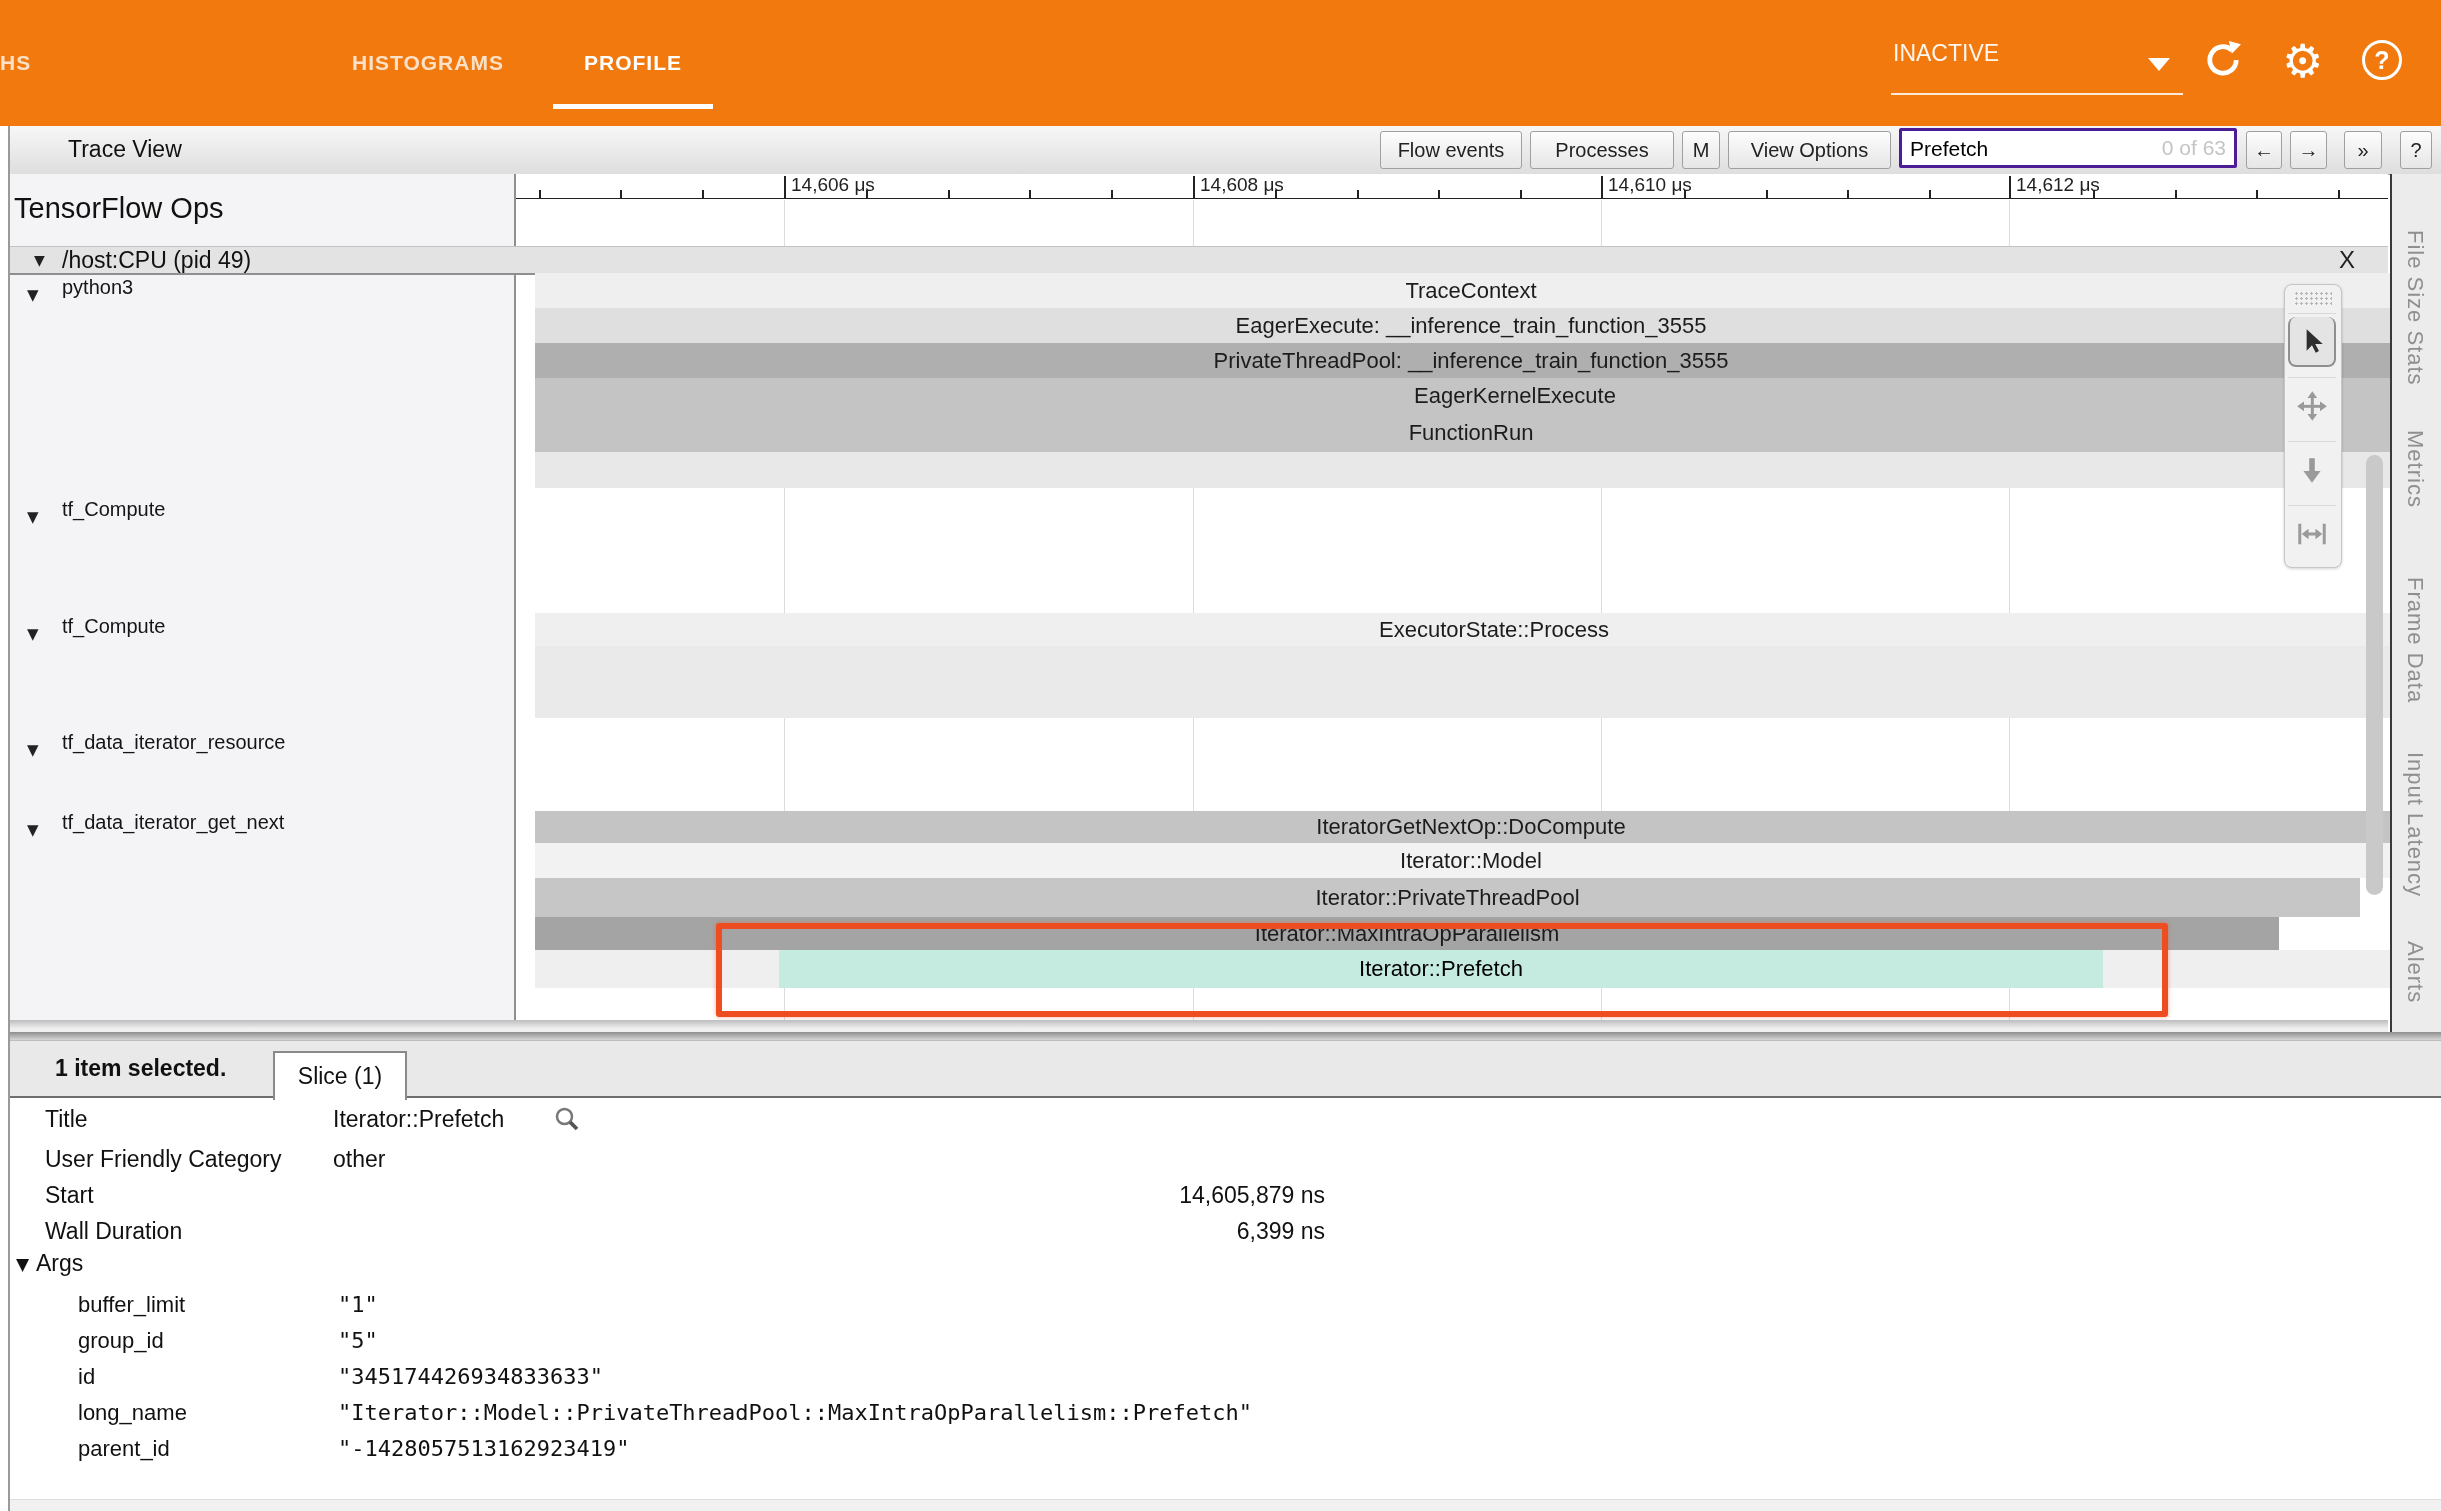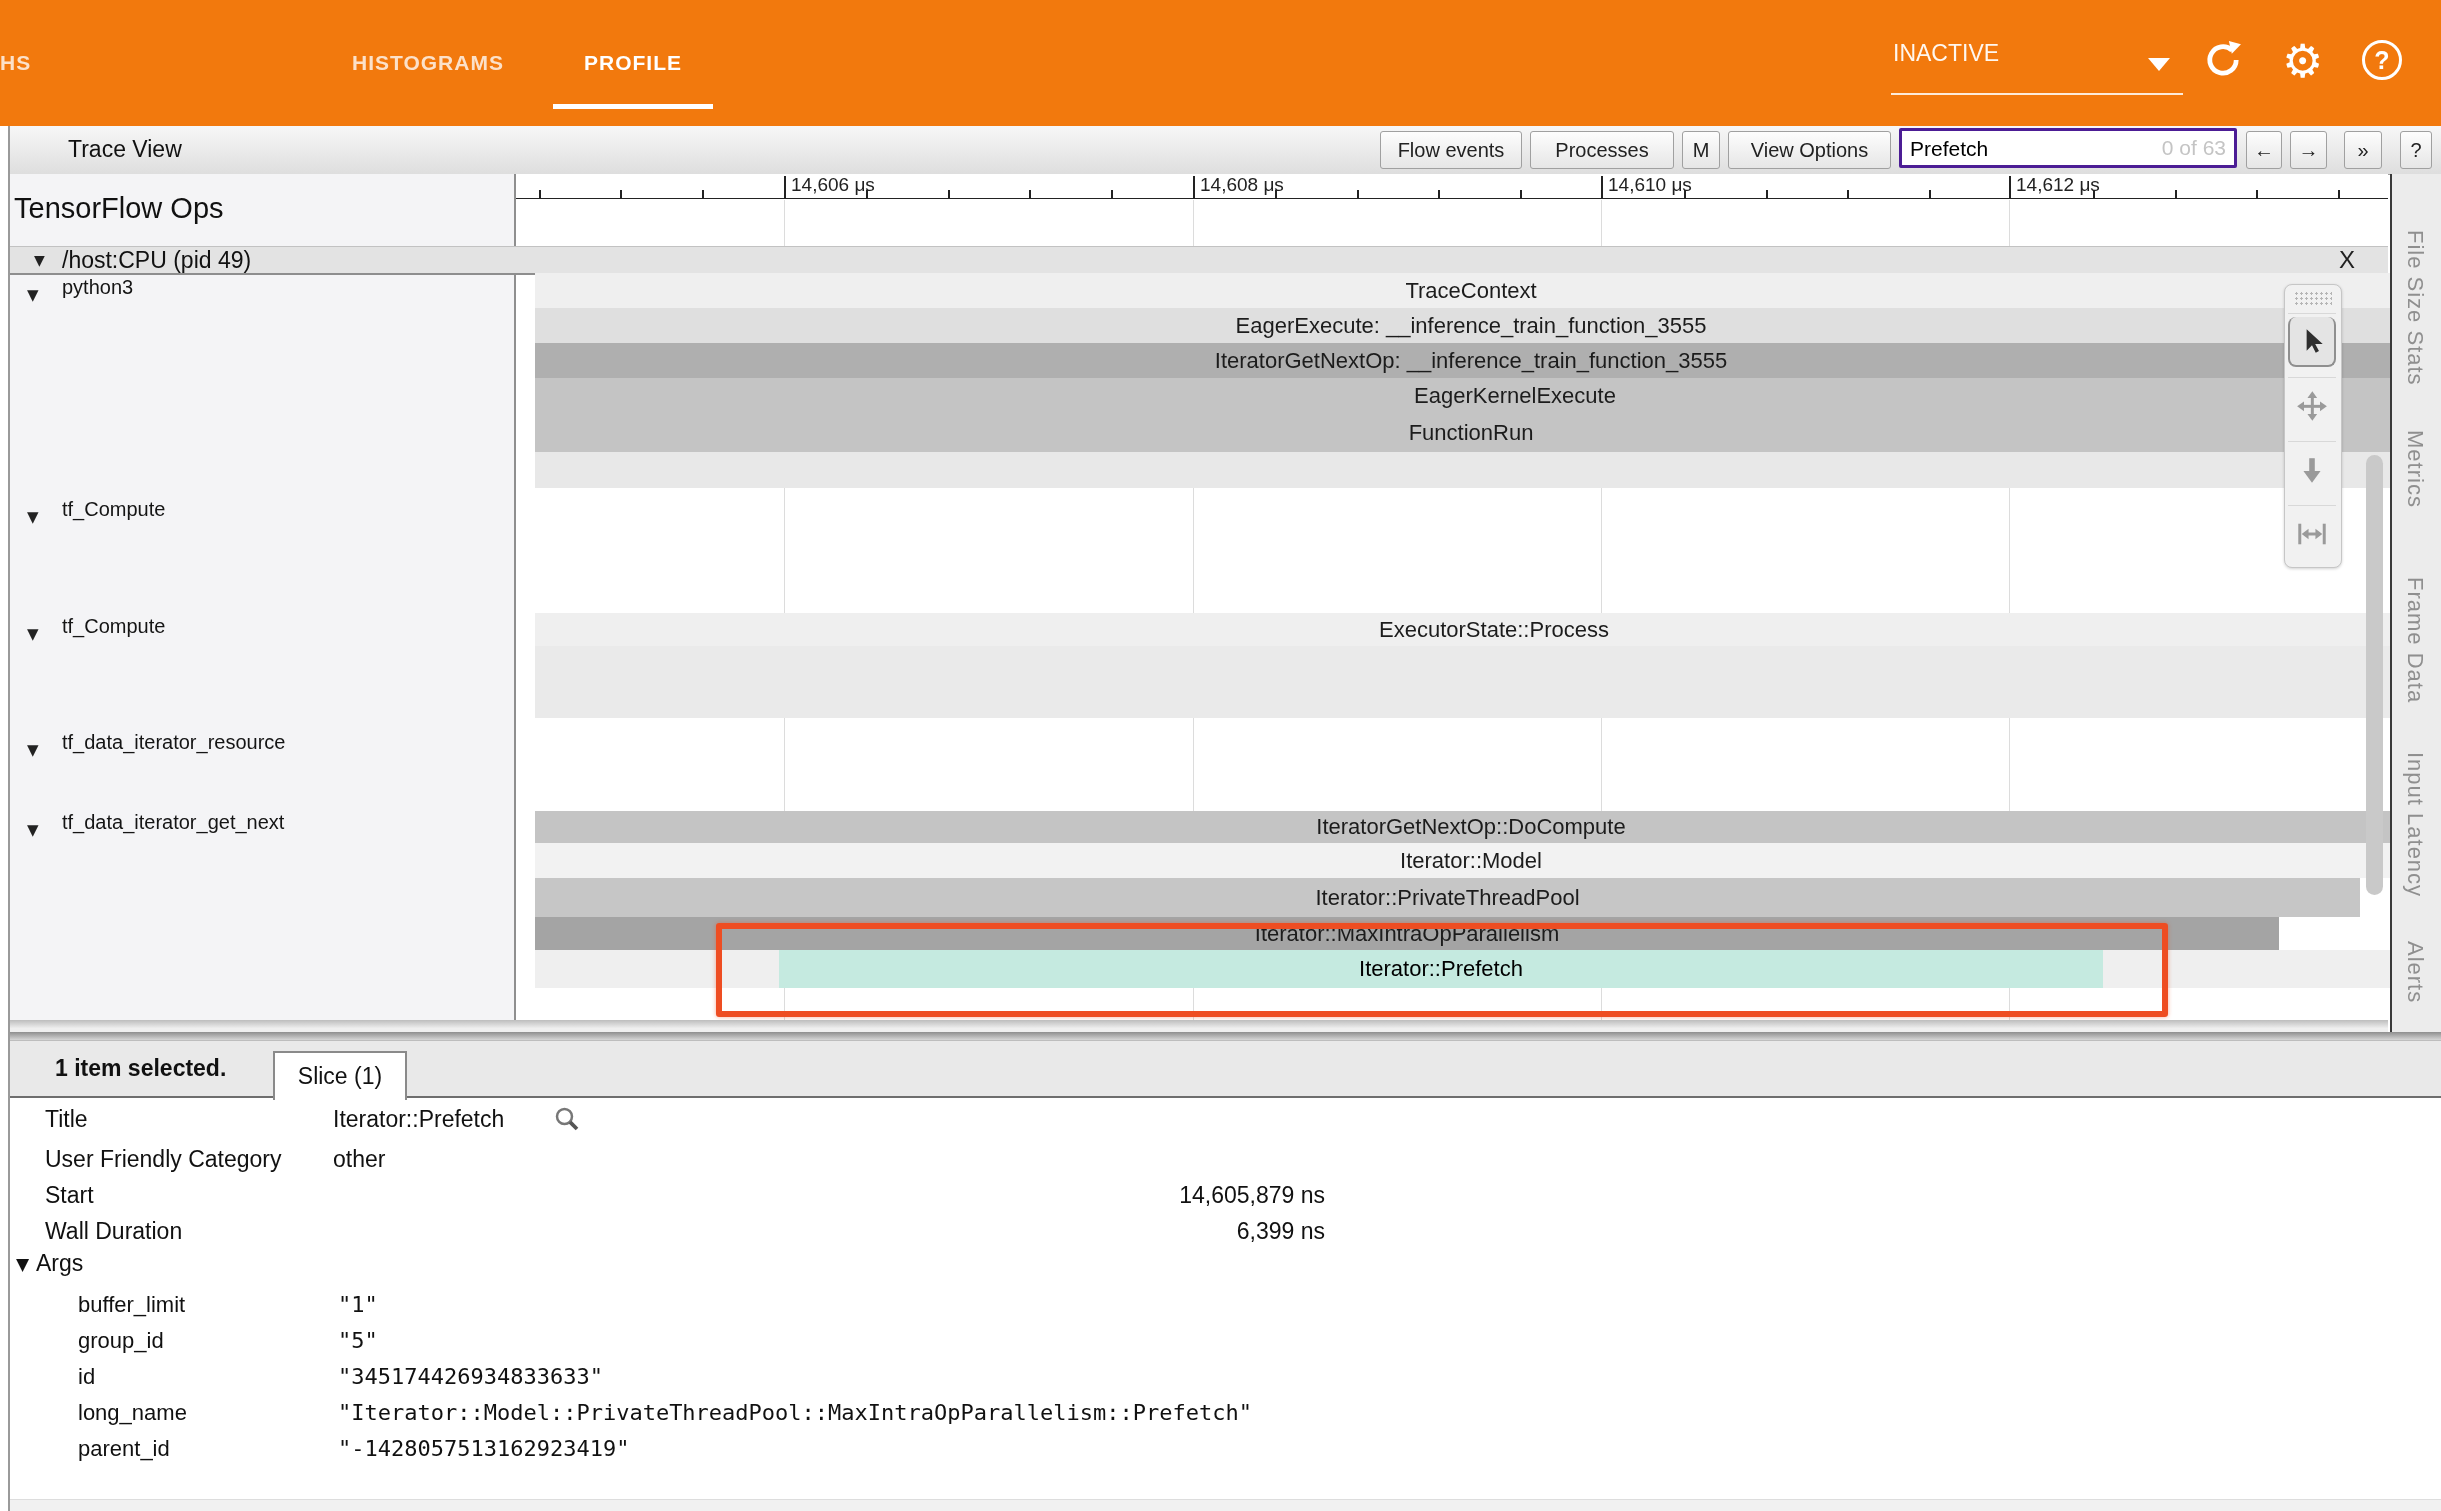--- a/index.html
+++ b/index.html
@@ -192,21 +192,21 @@
 <div class="track-label abs" style="top:498px;">tf_Compute</div>
 <div class="track-caret abs" style="top:625px;">▼</div>
 <div class="track-label abs" style="top:615px;">tf_Compute</div>
 <div class="track-caret abs" style="top:741px;">▼</div>
 <div class="track-label abs" style="top:731px;">tf_data_iterator_resource</div>
 <div class="track-caret abs" style="top:821px;">▼</div>
 <div class="track-label abs" style="top:811px;">tf_data_iterator_get_next</div>
 
 <div class="bar" style="top:273px;height:35px;background:#efefef;">TraceContext</div>
 <div class="bar" style="top:308px;height:35px;background:#dfdfdf;">EagerExecute: __inference_train_function_3555</div>
-<div class="bar" style="top:343px;height:35px;background:#afafaf;">IteratorGetNextOp: __inference_train_function_3555</div>
+<div class="bar" style="top:343px;height:35px;background:#afafaf;">PrivateThreadPool: __inference_train_function_3555</div>
 <div class="bar" style="top:378px;height:36px;background:#c4c4c4;padding-left:44px;">EagerKernelExecute</div>
 <div class="bar" style="top:414px;height:38px;background:#c4c4c4;">FunctionRun</div>
 <div class="bar" style="top:452px;height:36px;background:#e8e8e8;"></div>
 <div class="bar" style="top:613px;height:33px;background:#efefef;padding-left:23px;">ExecutorState::Process</div>
 <div class="bar" style="top:646px;height:72px;background:#eaeaea;"></div>
 <div class="bar" style="top:811px;height:32px;background:#c4c4c4;">IteratorGetNextOp::DoCompute</div>
 <div class="bar" style="top:843px;height:35px;background:#f2f2f2;">Iterator::Model</div>
 <div class="bar" style="top:878px;height:39px;width:1825px;background:#c6c6c6;">Iterator::PrivateThreadPool</div>
 <div class="bar" style="top:917px;height:33px;width:1744px;background:#a4a4a4;">Iterator::MaxIntraOpParallelism</div>
 <div class="bar" style="top:950px;height:38px;background:#efefef;"></div>

